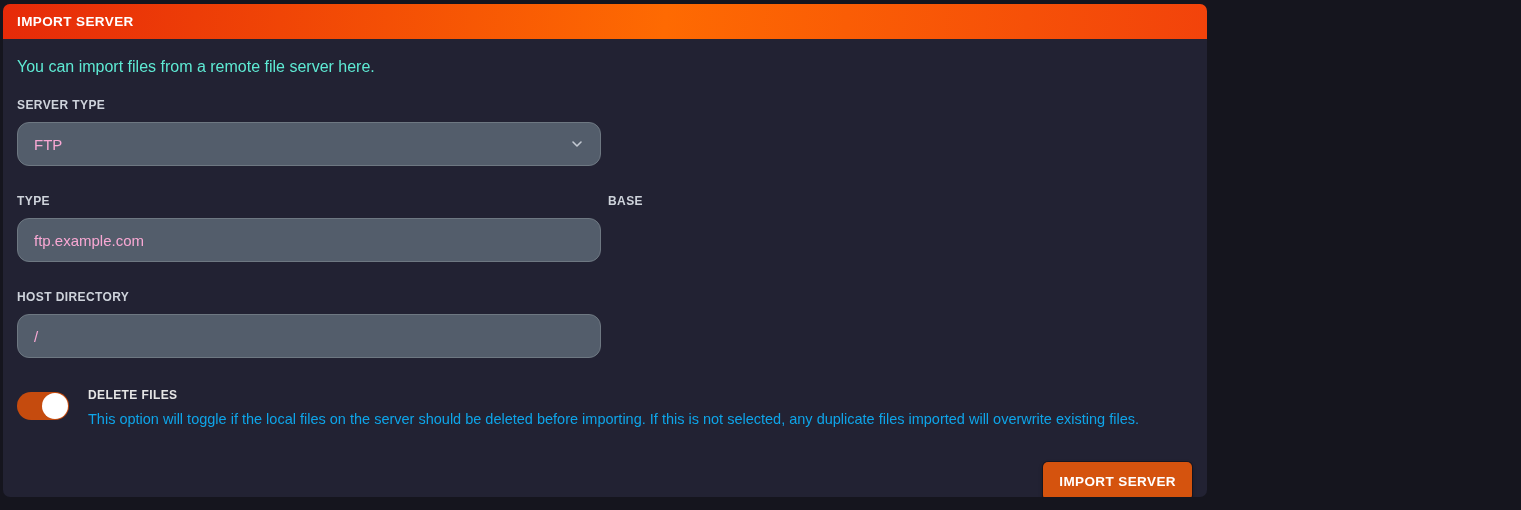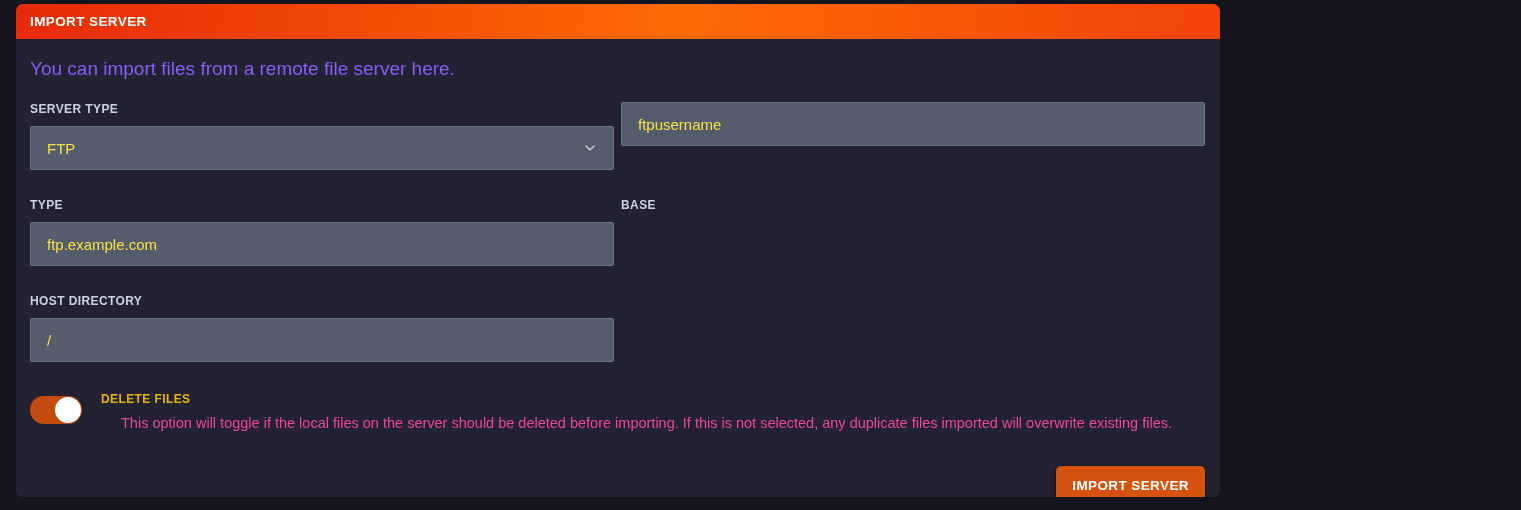--- a/index.html
+++ b/index.html
@@ -4,21 +4,21 @@
 <style>
   * { margin: 0; padding: 0; box-sizing: border-box; }
   html, body {
     width: 1521px; height: 510px;
     background: #15151e;
     font-family: "Liberation Sans", sans-serif;
     overflow: hidden;
   }
   .panel {
     position: absolute;
-    left: 16px; top: 4px;
+    left: 3px; top: 4px;
     width: 1204px; height: 493px;
     background: #222233;
     border-radius: 7px;
     overflow: hidden;
   }
   .panel-header {
     height: 35px;
     background: linear-gradient(95deg, #e62a09 0%, #fe6a02 55%, #f2430b 100%);
     display: flex;
     align-items: center;
@@ -27,22 +27,22 @@
   .panel-header .title {
     color: #ffffff;
     font-size: 13.5px;
     font-weight: 700;
     letter-spacing: 0.4px;
   }
   .content {
     padding: 19px 15px 0 14px;
   }
   .intro {
-    color: #8b5cf6;
-    font-size: 19px;
+    color: #5eead4;
+    font-size: 16px;
     margin-bottom: 22px;
   }
   .form-grid {
     display: grid;
     grid-template-columns: 1fr 1fr;
     column-gap: 7px;
   }
   .field { margin-bottom: 28px; }
   .field-label {
     display: block;
@@ -50,22 +50,22 @@
     font-size: 12px;
     font-weight: 700;
     letter-spacing: 0.4px;
     margin-bottom: 10px;
   }
   .control {
     width: 100%;
     height: 44px;
     background: #535d6b;
     border: 1px solid #6e7882;
-    border-radius: 2px;
-    color: #fde047;
+    border-radius: 12px;
+    color: #f9a8d4;
     font-size: 15px;
     font-family: "Liberation Sans", sans-serif;
     padding: 0 16px;
     outline: none;
   }
   input.control::placeholder { color: #aeb5bf; }
   .select-control {
     display: flex;
     align-items: center;
     justify-content: space-between;
@@ -89,30 +89,29 @@
   .toggle .knob {
     position: absolute;
     top: 1px; right: 1px;
     width: 26px; height: 26px;
     border-radius: 50%;
     background: #ffffff;
   }
   .toggle-text { margin-left: 19px; }
   .toggle-label {
     display: block;
-    color: #eab308;
+    color: #e5e5e5;
     font-size: 12px;
     font-weight: 700;
     letter-spacing: 0.4px;
     margin-bottom: 8px;
   }
   .toggle-desc {
-    color: #ec4899;
+    color: #0ea5e9;
     font-size: 14.5px;
-    margin-left: 20px;
   }
   .footer {
     display: flex;
     justify-content: flex-end;
     margin-top: 34px;
   }
   .submit-btn {
     background: #d5530e;
     color: #ffffff;
     border: none;
@@ -148,21 +147,20 @@
           <span>FTP</span>
           <span class="chevron-wrap">
             <svg width="14" height="14" viewBox="0 0 14 14" fill="none">
               <path d="M3 5 L7 9 L11 5" stroke="#c3c9d2" stroke-width="1.6" stroke-linecap="round" stroke-linejoin="round"></path>
             </svg>
           </span>
         </div>
       </div>
 
       <div class="field">
-        <input type="text" class="control" value="ftpusername" style="">
       </div>
 
       <div class="field">
         <label class="field-label">TYPE</label>
         <input type="text" class="control" value="ftp.example.com" style="">
       </div>
 
 
       <div class="field">
         <label class="field-label">BASE</label>

